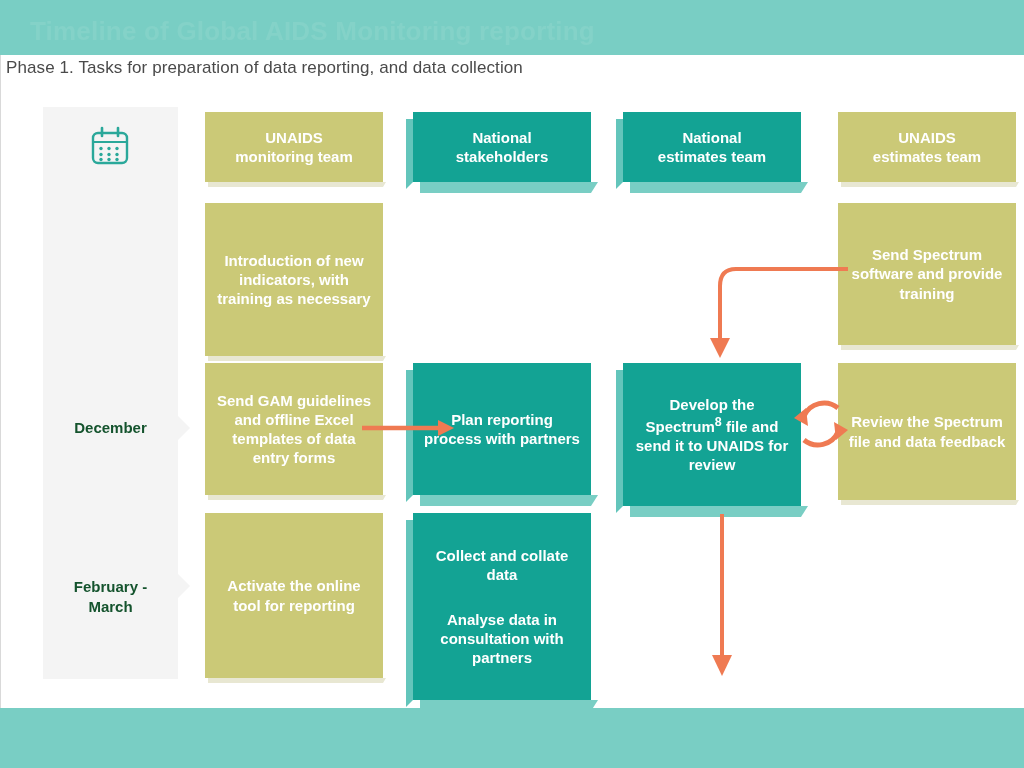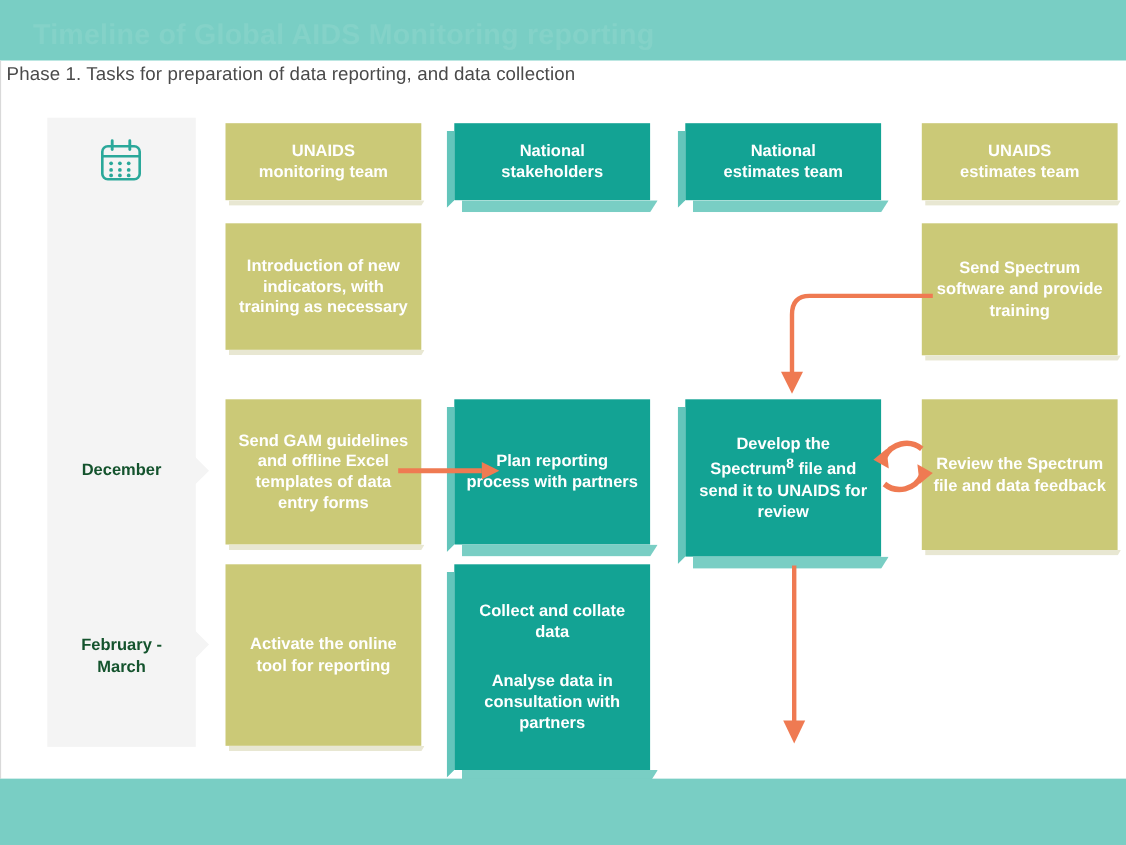--- a/index.html
+++ b/index.html
@@ -139,22 +139,22 @@
     clip-path: polygon(0 0, 100% 0, calc(100% - 3px) 100%, 0 100%);
   }
 
   
   #hdr-unaids-mon { left: 205px; top: 112px; width: 178px; height: 70px; font-size: 15px; }
   #hdr-nat-stake  { left: 413px; top: 112px; width: 178px; height: 70px; font-size: 15px; }
   #hdr-nat-est    { left: 623px; top: 112px; width: 178px; height: 70px; font-size: 15px; }
   #hdr-unaids-est { left: 838px; top: 112px; width: 178px; height: 70px; font-size: 15px; }
 
   
-  #box-intro      { left: 205px; top: 203px; width: 178px; height: 115px; font-size: 15px; }
-  #box-send-spec  { left: 838px; top: 203px; width: 178px; height: 120px; font-size: 15px; }
+  #box-intro      { left: 205px; top: 203px; width: 178px; height: 153px; font-size: 15px; }
+  #box-send-spec  { left: 838px; top: 203px; width: 178px; height: 142px; font-size: 15px; }
 
   
   #box-gam        { left: 205px; top: 363px; width: 178px; height: 132px; font-size: 15px; }
   #box-plan       { left: 413px; top: 363px; width: 178px; height: 132px; font-size: 15px; }
   #box-develop    { left: 623px; top: 363px; width: 178px; height: 143px; font-size: 15px; }
   #box-review     { left: 838px; top: 363px; width: 178px; height: 137px; font-size: 15px; }
 
   
   #box-activate   { left: 205px; top: 513px; width: 178px; height: 165px; font-size: 15px; }
   #box-collect    { left: 413px; top: 513px; width: 178px; height: 187px; font-size: 15px; }

